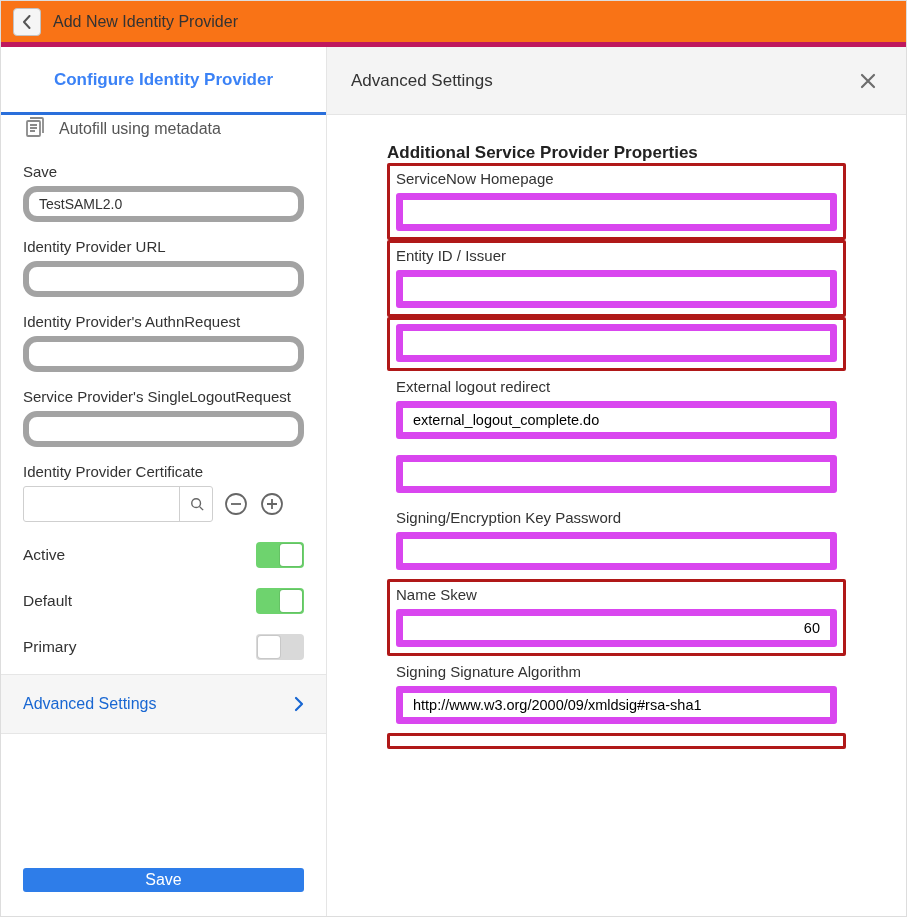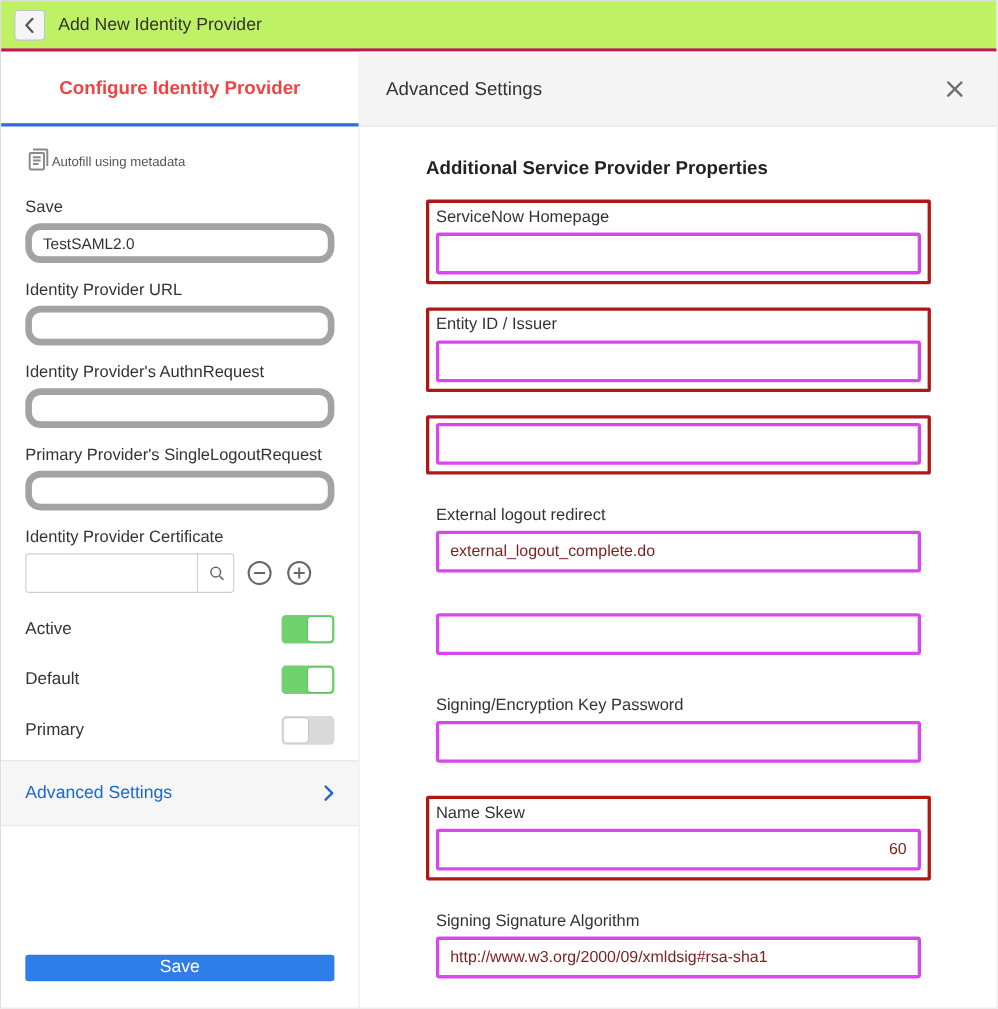--- a/index.html
+++ b/index.html
@@ -2,43 +2,43 @@
 <html><head>
 <meta charset="utf-8">
 <style>
   * { box-sizing: border-box; font-family: -apple-system, BlinkMacSystemFont, "Segoe UI", Helvetica, Arial, sans-serif; }
   html,body { margin:0; padding:0; background:#fff; }
   .app {
     width:907px; height:917px; position:relative; border:1px solid #ddd;
     display:flex; flex-direction:column; overflow:hidden;
   }
   .titlebar {
-    height:46px; background:#bef264; border-bottom:3px solid #be185d;
+    height:46px; background:#f97316; border-bottom:5px solid #be185d;
     display:flex; align-items:center; padding:0 12px; gap:12px;
   }
   .back-btn {
     width:28px; height:28px; border:1px solid #c2c2c2; border-radius:4px;
     background:#f5f5f5; display:flex; align-items:center; justify-content:center;
     color:#555; cursor:pointer;
   }
   .titlebar-title { font-size:16px; color:#333; }
   .body { flex:1; display:flex; min-height:0; }
   
   .sidebar {
     width:326px; flex-shrink:0; display:flex; flex-direction:column;
     border-right:1px solid #e5e5e5; background:#fff;
   }
   .sidebar-header {
     height:68px; display:flex; align-items:center; justify-content:center;
-    border-bottom:3px solid #2a6fdb; font-weight:600; font-size:17px; color:#ef4444;
+    border-bottom:3px solid #2a6fdb; font-weight:600; font-size:17px; color:#3b82f6;
   }
   .sidebar-content { flex:1; overflow:auto; }
   .autofill-row {
-    display:flex; align-items:center; padding:18px 22px 14px 22px;
-    color:#555; font-size:12px;
+    display:flex; align-items:center; gap:12px; padding:0 22px 14px 22px;
+    color:#555; font-size:16px;
   }
   .autofill-row .icon { color:#8a8a8a; }
   .sb-group { padding:6px 22px 10px 22px; }
   .sb-label { font-size:15px; color:#333; margin-bottom:6px; display:block; }
   .sb-input {
     width:100%; height:36px; border:6px solid #a3a3a3; border-radius:14px;
     padding:0 10px; font-size:14px; color:#333; background:#fff;
   }
   .cert-row { display:flex; align-items:center; gap:10px; }
   .cert-input-wrap { position:relative; flex:0 0 190px; }
@@ -82,27 +82,27 @@
   }
   
   .main { flex:1; display:flex; flex-direction:column; background:#fff; min-width:0;}
   .main-header {
     height:68px; background:#f4f4f4; display:flex; align-items:center;
     justify-content:space-between; padding:0 24px; border-bottom:1px solid #e5e5e5;
     font-size:17px; color:#333;
   }
   .close-btn { width:28px; height:28px; display:flex; align-items:center; justify-content:center; cursor:pointer; color:#6d6d6d;}
   .main-body { flex:1; overflow:auto; padding:28px 60px 20px 60px; }
-  .section-title { font-size:17px; font-weight:600; color:#222; margin-bottom:18px; }
-  .field { margin-bottom:21px; padding:4px 6px 6px 6px; border:3px solid transparent; border-radius:2px;}
+  .section-title { font-size:17px; font-weight:600; color:#222; }
+  .field { margin-bottom:0; padding:4px 6px 6px 6px; border:3px solid transparent; border-radius:2px;}
   .field.highlight { border-color:#b01818; }
   .field label { display:block; font-size:15px; color:#333; margin-bottom:6px; }
   .field input {
-    width:100%; height:38px; border:3px solid #d946ef; border-radius:3px;
-    padding:0 10px; font-size:14.5px; color:#7f1d1d; background:#fff;
+    width:100%; height:38px; border:7px solid #d946ef; border-radius:3px;
+    padding:0 10px; font-size:14.5px; color:#000000; background:#fff;
   }
   .field input.num { text-align:right; }
 </style>
 </head>
 <body>
 
 <div class="app">
 
   <div class="titlebar">
     <button class="back-btn">
@@ -140,21 +140,21 @@
           <label class="sb-label">Identity Provider URL</label>
           <input class="sb-input" value="" style="">
         </div>
 
         <div class="sb-group">
           <label class="sb-label">Identity Provider's AuthnRequest</label>
           <input class="sb-input" value="" style="">
         </div>
 
         <div class="sb-group">
-          <label class="sb-label">Primary Provider's SingleLogoutRequest</label>
+          <label class="sb-label">Service Provider's SingleLogoutRequest</label>
           <input class="sb-input" value="" style="">
         </div>
 
         <div class="sb-group">
           <label class="sb-label">Identity Provider Certificate</label>
           <div class="cert-row">
             <div class="cert-input-wrap">
               <input class="cert-input" value="" style="">
               <button class="cert-search-btn">
                 <svg width="14" height="14" viewBox="0 0 16 16" fill="none" stroke="currentColor" stroke-width="1.6">

